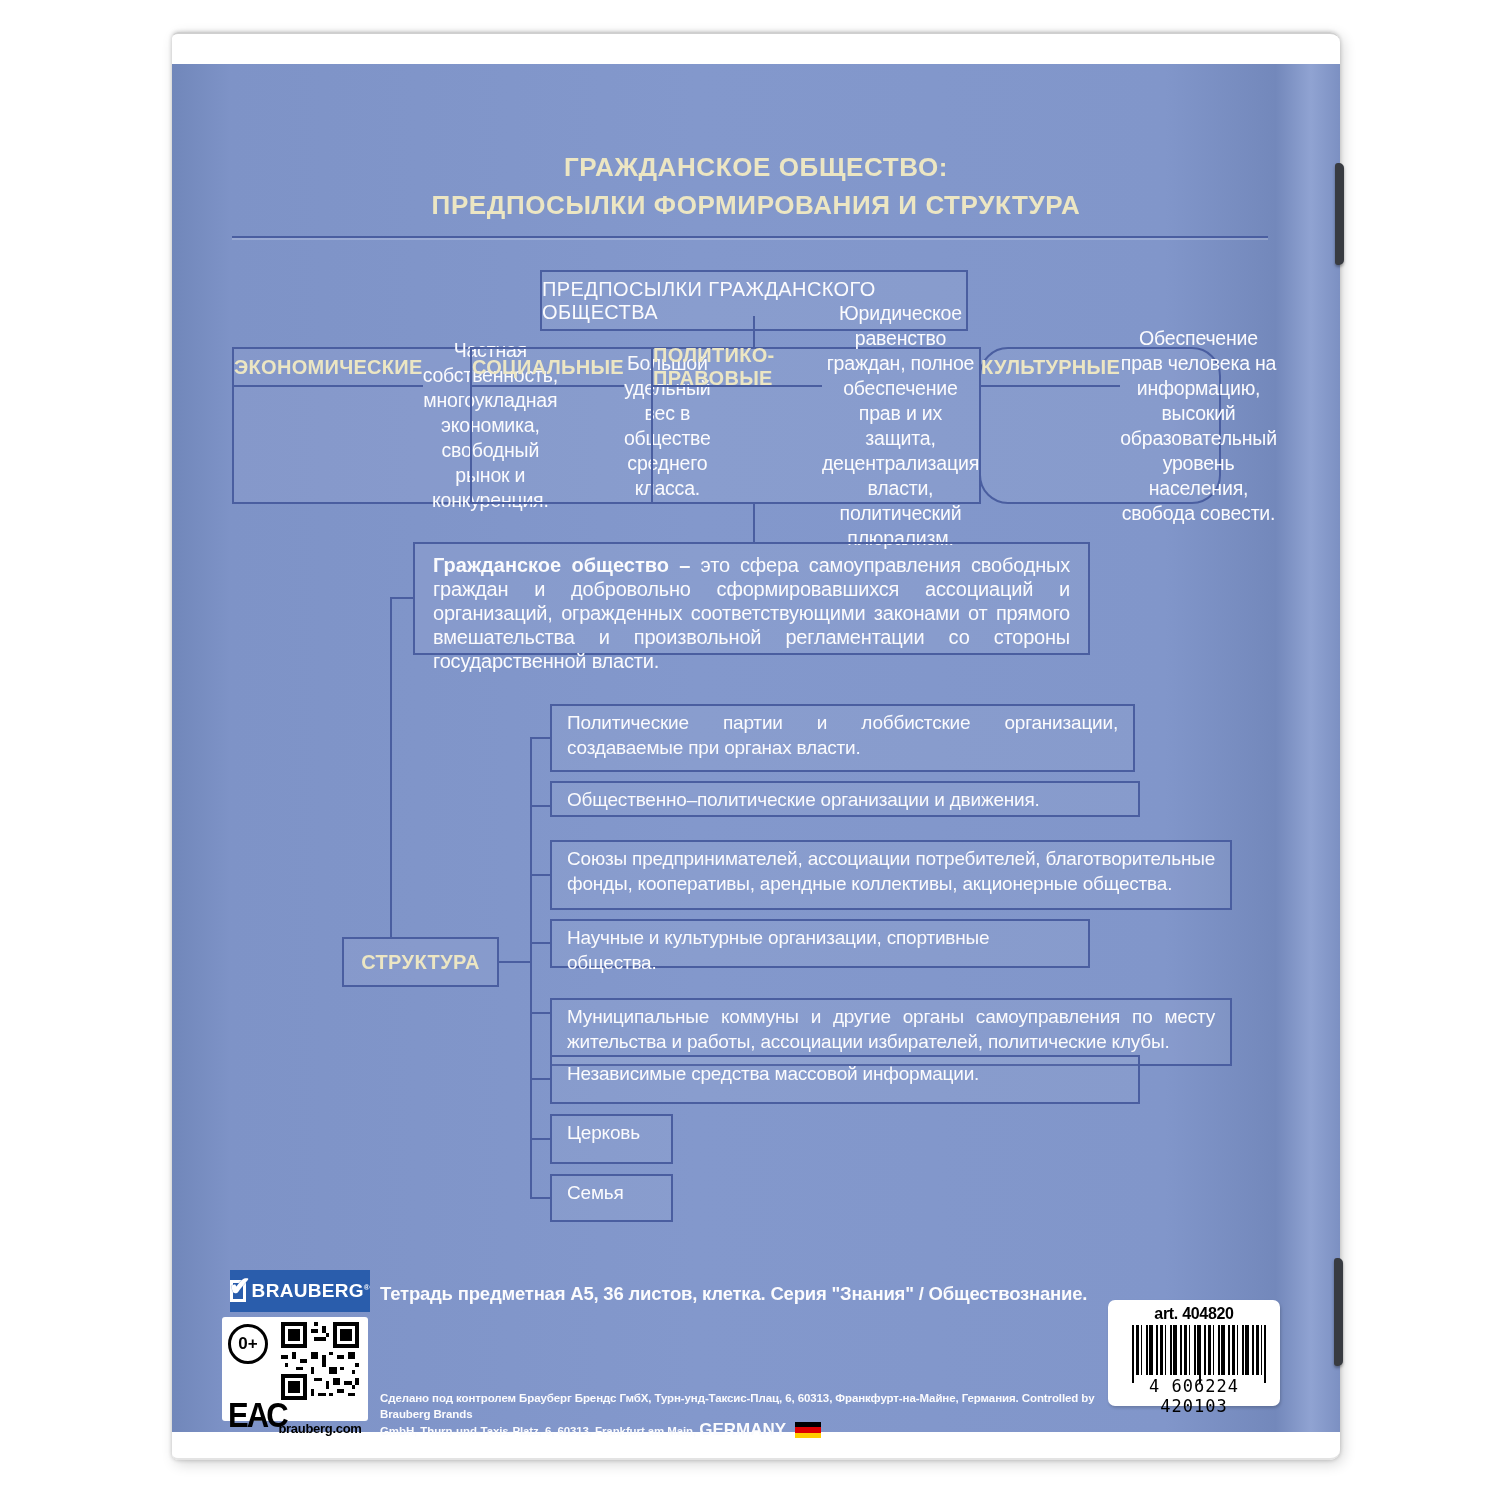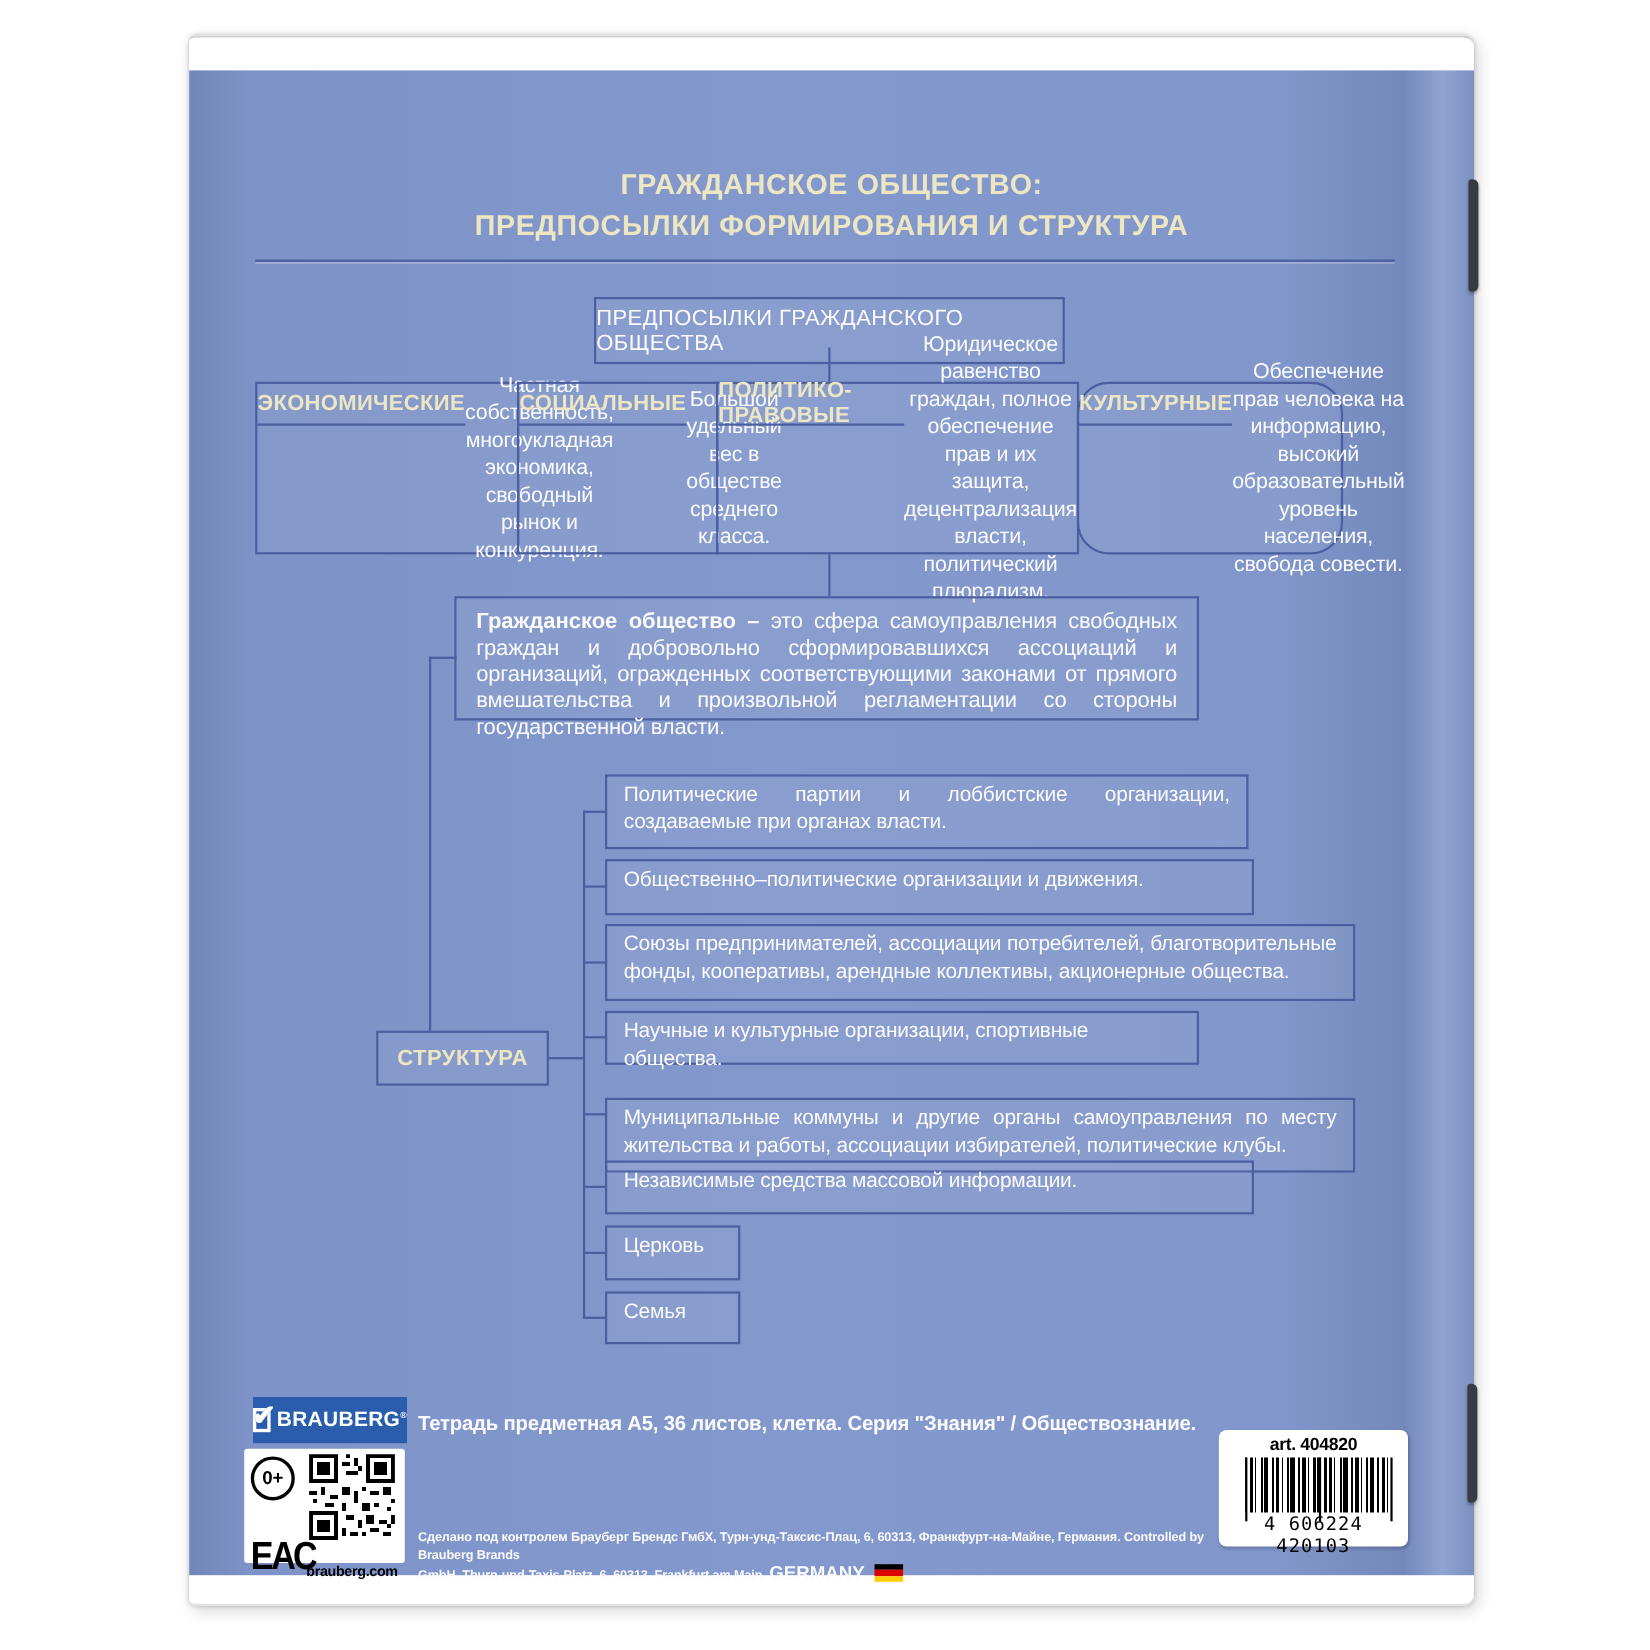--- a/index.html
+++ b/index.html
@@ -88,21 +88,21 @@
     left:170px; top:873px; width:157px; height:50px;
     display:flex; align-items:center; justify-content:center;
     color:#ece6c3; font-weight:bold; font-size:20px; letter-spacing:.4px;
   }
   .item {
     left:378px; display:flex; 
     padding:4px 15px; font-size:19px; line-height:25px; letter-spacing:-.2px;
   }
   .item .jt { width:100%; text-align:justify; }
   .it1 { top:640px; width:585px; height:68px; }
-  .it2 { top:717px; width:590px; height:51px; }
+  .it2 { top:717px; width:590px; height:36px; }
   .it3 { top:776px; width:682px; height:70px; }
   .it4 { top:855px; width:540px; height:49px; }
   .it5 { top:934px; width:682px; height:68px; }
   .it6 { top:991px; width:590px; height:49px; }
   .it7 { top:1050px; width:123px; height:50px; }
   .it8 { top:1110px; width:123px; height:48px; }
 
   
   .brand-logo {
     position:absolute; left:58px; top:1206px; width:140px; height:42px;

